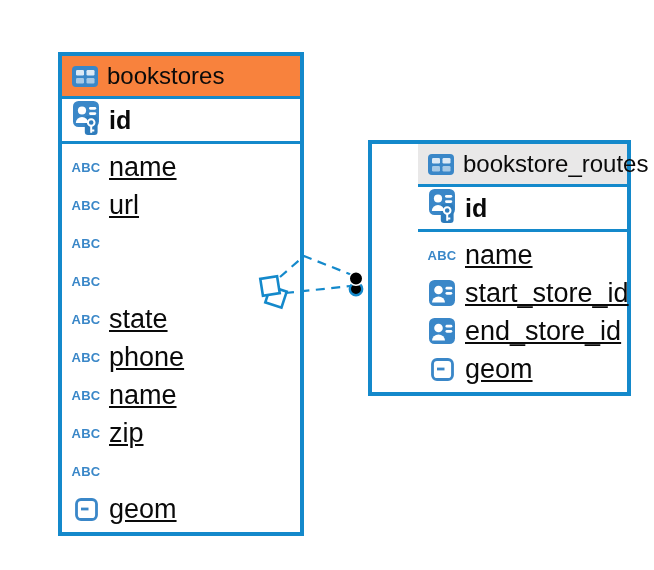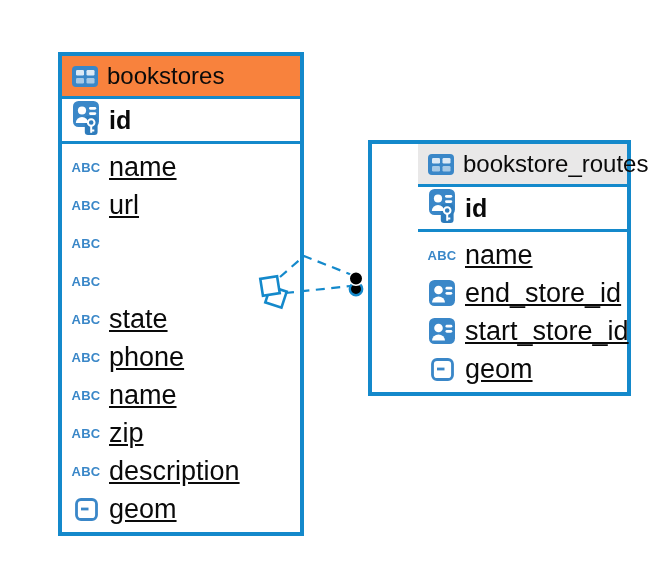--- a/index.html
+++ b/index.html
@@ -138,21 +138,20 @@
         <div class="col-row">
           <span class="icon-box">
             <span class="abc">ABC</span>
           </span>
           <span class="col-label">zip</span>
         </div>
         <div class="col-row">
           <span class="icon-box">
             <span class="abc">ABC</span>
           </span>
-          <span class="col-label">description</span>
         </div>
         <div class="col-row">
           <span class="icon-box">
             <svg width="23" height="23" viewBox="0 0 23 23">
               <rect x="1.5" y="1.5" width="20" height="20" rx="4.5" fill="#fff" stroke="#3A87C8" stroke-width="2.8"></rect>
               <line x1="6" y1="11" x2="13.5" y2="11" stroke="#3A87C8" stroke-width="2.8"></line>
             </svg>
           </span>
           <span class="col-label">geom</span>
         </div>
@@ -198,33 +197,33 @@
         <div class="col-row">
           <span class="icon-box">
             <svg width="26" height="26" viewBox="0 0 26 26">
               <rect x="0" y="0" width="26" height="26" rx="5.5" fill="#3A87C8"></rect>
               <circle cx="9.5" cy="10" r="4.3" fill="#fff"></circle>
               <path d="M3 22.5 a6.5 6.1 0 0 1 13 0 z" fill="#fff"></path>
               <rect x="16.5" y="6.8" width="6.8" height="2.7" rx="1.35" fill="#fff"></rect>
               <rect x="16.5" y="12" width="6.8" height="2.7" rx="1.35" fill="#fff"></rect>
             </svg>
           </span>
-          <span class="col-label">end_store_id</span>
+          <span class="col-label">start_store_id</span>
         </div>
         <div class="col-row">
           <span class="icon-box">
             <svg width="26" height="26" viewBox="0 0 26 26">
               <rect x="0" y="0" width="26" height="26" rx="5.5" fill="#3A87C8"></rect>
               <circle cx="9.5" cy="10" r="4.3" fill="#fff"></circle>
               <path d="M3 22.5 a6.5 6.1 0 0 1 13 0 z" fill="#fff"></path>
               <rect x="16.5" y="6.8" width="6.8" height="2.7" rx="1.35" fill="#fff"></rect>
               <rect x="16.5" y="12" width="6.8" height="2.7" rx="1.35" fill="#fff"></rect>
             </svg>
           </span>
-          <span class="col-label">start_store_id</span>
+          <span class="col-label">end_store_id</span>
         </div>
         <div class="col-row">
           <span class="icon-box">
             <svg width="23" height="23" viewBox="0 0 23 23">
               <rect x="1.5" y="1.5" width="20" height="20" rx="4.5" fill="#fff" stroke="#3A87C8" stroke-width="2.8"></rect>
               <line x1="6" y1="11" x2="13.5" y2="11" stroke="#3A87C8" stroke-width="2.8"></line>
             </svg>
           </span>
           <span class="col-label">geom</span>
         </div>

